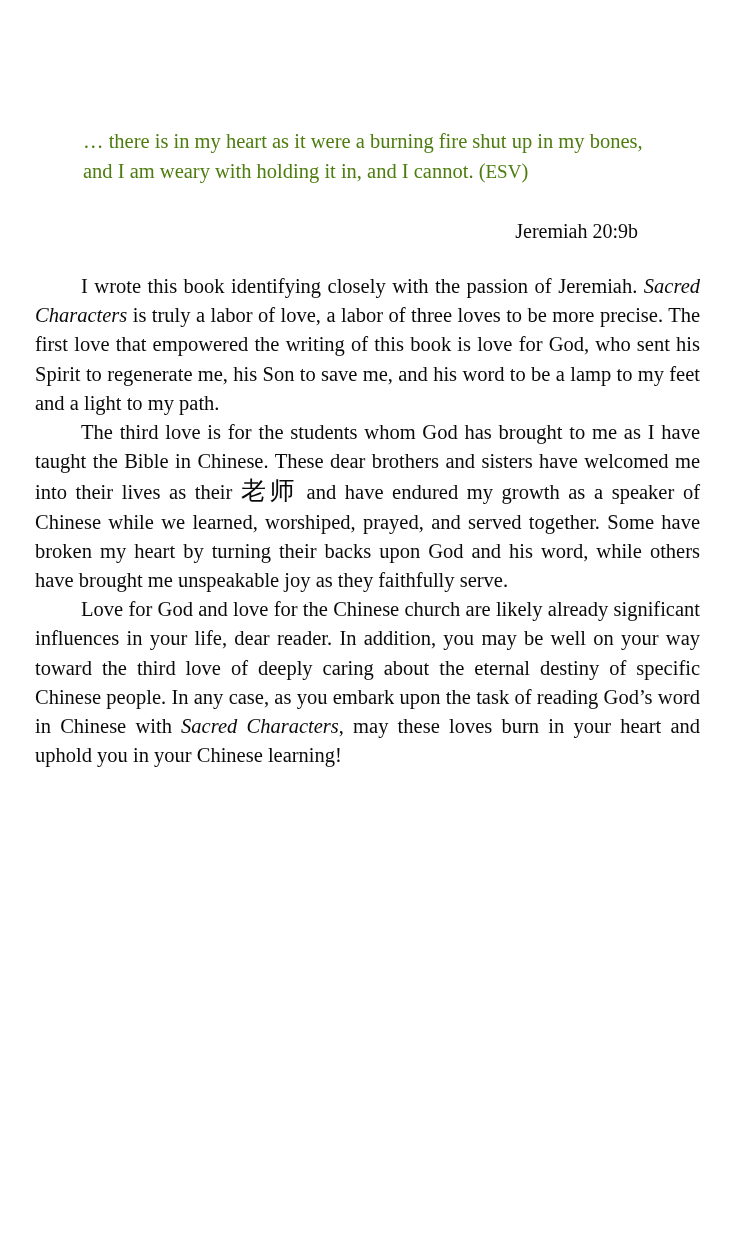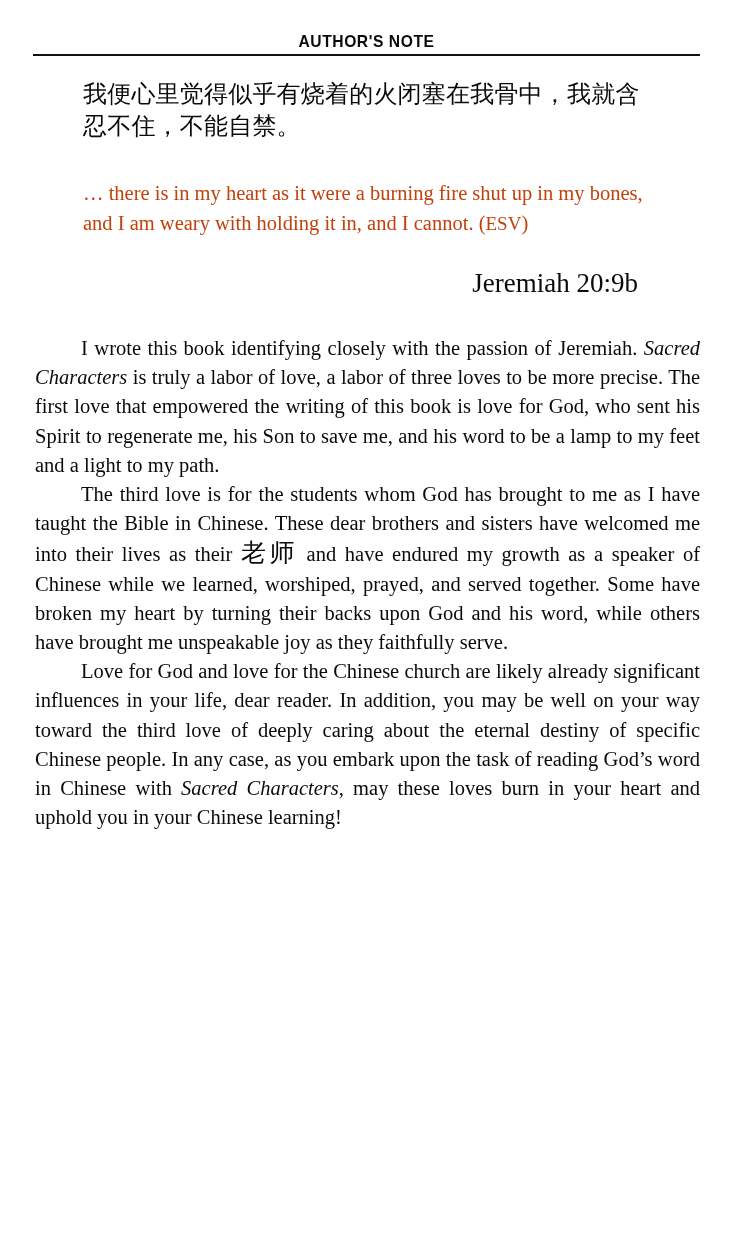--- a/index.html
+++ b/index.html
@@ -64,45 +64,45 @@
     color: #0a0a0a;
     margin: 0 0 0 48px;
     width: 575px;
     letter-spacing: 0.2px;
   }
 
   
   .en-quote {
     font-size: 20.5px;
     line-height: 30px;
-    margin: 36px 0 0 48px;
+    margin: 48px 0 0 48px;
     width: 575px;
     text-align: left;
-    color: #c2410c;
+    color: #4d7c0f;
   }
   .smallcaps {
     font-variant: small-caps;
     font-size: 19px;
   }
 
   
   .attribution {
-    font-size: 27px;
+    font-size: 20px;
     line-height: 30px;
     margin: 29px 0 0 0;
     width: 665px;
     text-align: right;
     padding-right: 62px;
     box-sizing: border-box;
     color: #0a0a0a;
   }
 
   
   .prose {
-    margin-top: 36px;
+    margin-top: 26px;
   }
   .para {
     font-size: 20.5px;
     line-height: 29.2px;
     text-align: justify;
     text-justify: inter-word;
     text-indent: 46px;
     margin: 0;
     color: #0a0a0a;
     hyphens: none;
@@ -113,28 +113,23 @@
   }
   .para em, .en-quote em {
     font-style: italic;
   }
 </style>
 </head>
 <body>
 
 <div class="page">
 
-  <div class="header">
-    <div class="header-title">AUTHOR'S NOTE</div>
-    <div class="header-rule"></div>
-  </div>
 
   <div class="content">
 
-    <div class="cn-quote">我便心里觉得似乎有烧着的火闭塞在我骨中，我就含忍不住，不能自禁。</div>
 
     <div class="en-quote">
       <span>… there is in my heart as it were a burning fire shut up in my bones, and I am weary with holding it in, and I cannot. (</span><span class="smallcaps">ESV</span><span>)</span>
     </div>
 
     <div class="attribution">Jeremiah 20:9b</div>
 
     <div class="prose">
       <p class="para"><span>I wrote this book identifying closely with the passion of Jeremiah. </span><em>Sacred Characters</em><span> is truly a labor of love, a labor of three loves to be more precise. The first love that empowered the writing of this book is love for God, who sent his Spirit to regenerate me, his Son to save me, and his word to be a lamp to my feet and a light to my path.</span></p>
       <p class="para"><span>The third love is for the students whom God has brought to me as I have taught the Bible in Chinese. These dear brothers and sisters have welcomed me into their lives as their </span><span class="cn-inline">老师</span><span> and have endured my growth as a speaker of Chinese while we learned, worshiped, prayed, and served together. Some have broken my heart by turning their backs upon God and his word, while others have brought me unspeakable joy as they faithfully serve.</span></p>

